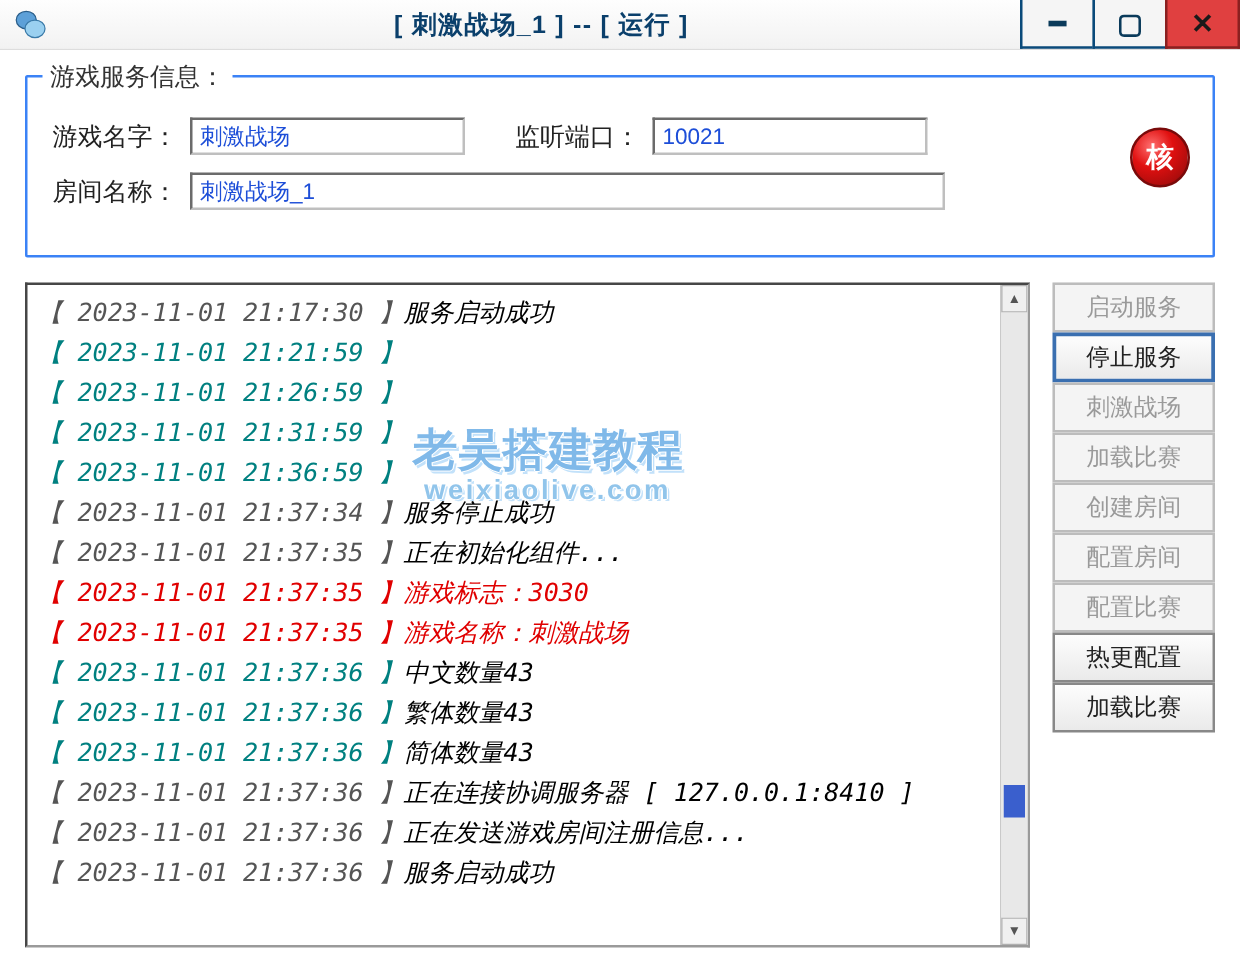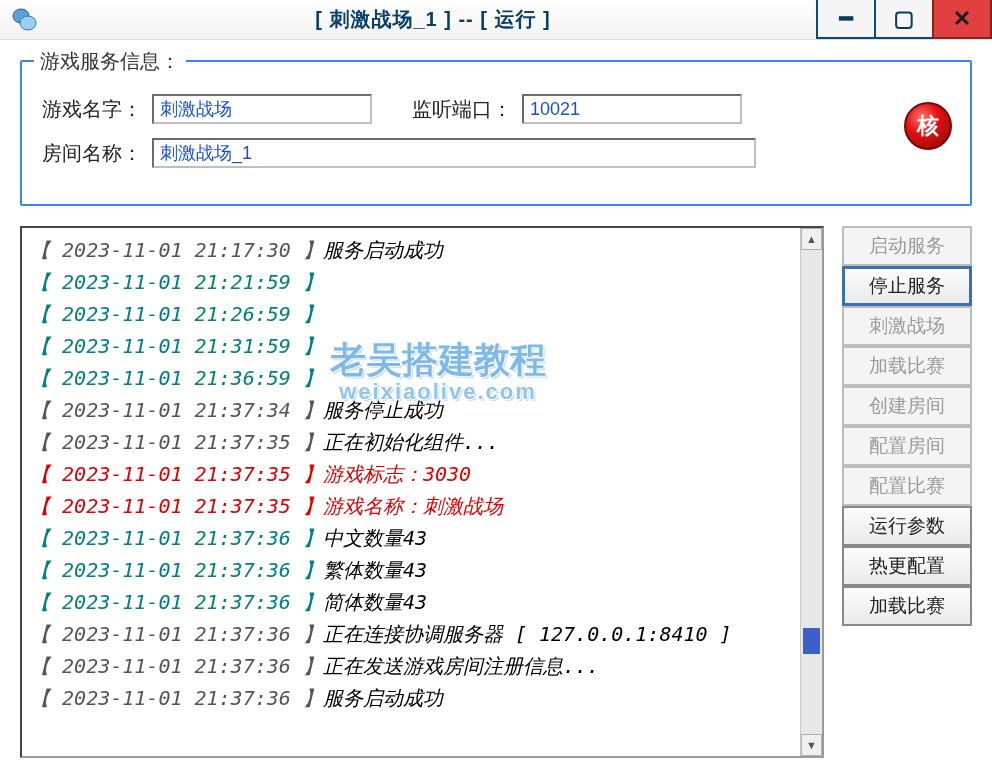--- a/index.html
+++ b/index.html
@@ -209,21 +209,20 @@
     </div>
 
     <div class="sidebar-buttons" id="sidebar-buttons">
         <div class="side-btn disabled">启动服务</div>
         <div class="side-btn active">停止服务</div>
         <div class="side-btn disabled">刺激战场</div>
         <div class="side-btn disabled">加载比赛</div>
         <div class="side-btn disabled">创建房间</div>
         <div class="side-btn disabled">配置房间</div>
         <div class="side-btn disabled">配置比赛</div>
-        <div class="side-btn">运行参数</div>
         <div class="side-btn">热更配置</div>
         <div class="side-btn">加载比赛</div>
       </div>
   </div>
 </div>
 
 <div class="watermark">
   <div>老吴搭建教程</div>
   <div class="sub">weixiaolive.com</div>
 </div>

